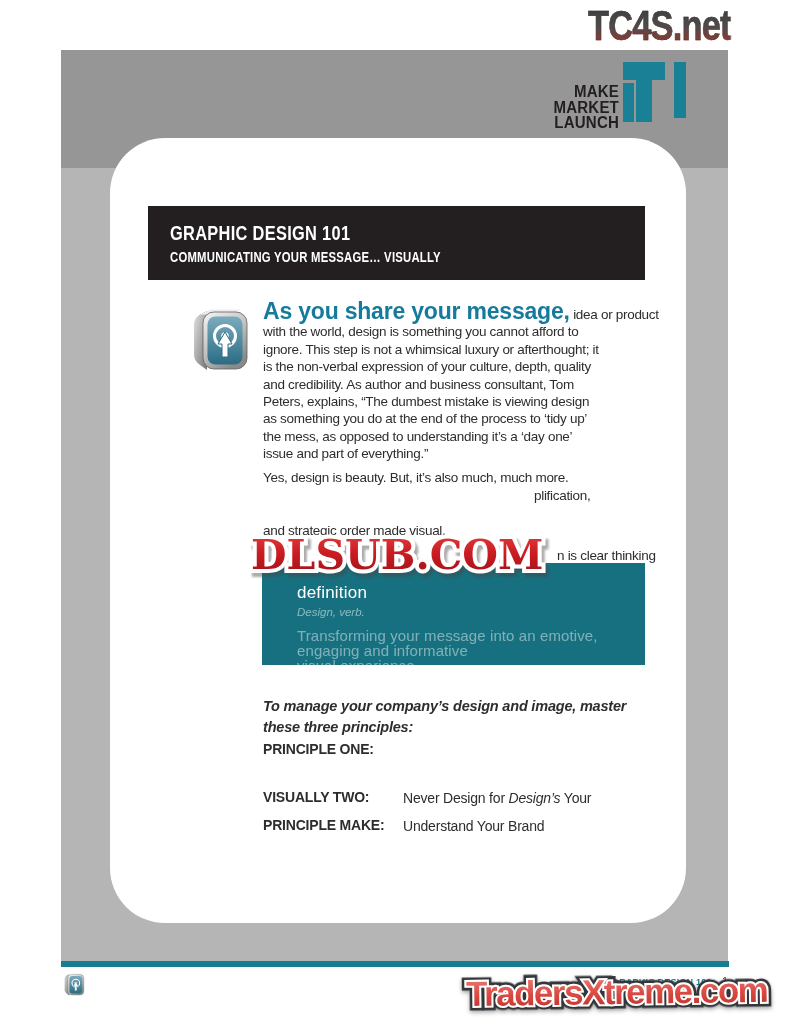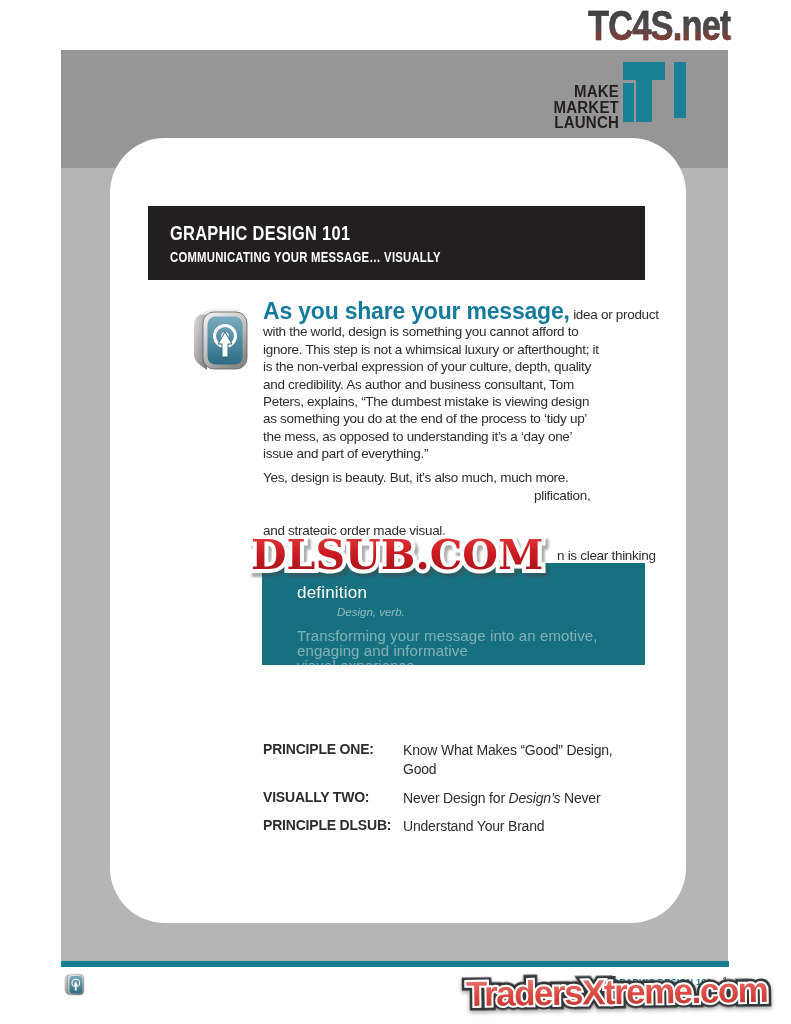--- a/index.html
+++ b/index.html
@@ -32,21 +32,21 @@
   .intro {
     position:absolute; left:263px; top:303px; width:450px;
     font-size:13.5px; line-height:17.4px; letter-spacing:-0.3px; color:#2d2d2f; white-space:pre-line;
   }
   .intro-lead { color:#157a9b; font-size:23px; font-weight:bold; line-height:17.4px; letter-spacing:-0.2px; }
   .para2 { position:absolute; left:263px; top:470px; width:450px; height:72px; font-size:13.5px; letter-spacing:-0.3px; color:#2d2d2f; }
   .p2-line { position:absolute; white-space:nowrap;text-align:right; }
   
   .defbox { position:absolute; left:262px; top:563px; width:383px; height:102px; background:#17707f; padding:20px 20px 16px 35px; }
   .def-heading { color:#ffffff; font-size:17px; letter-spacing:0.2px; }
-  .def-term    { color:rgba(255,255,255,0.5); font-size:11.5px; font-style:italic; margin-top:3px;margin-left:40px; }
+  .def-term    { color:rgba(255,255,255,0.5); font-size:11.5px; font-style:italic; margin-top:3px; }
   .def-body    { color:rgba(255,255,255,0.45); font-size:15px; line-height:15px; margin-top:10px; white-space:pre-line; letter-spacing:0.1px; }
   
   .prin-intro {
     position:absolute; left:263px; top:696px; width:420px;
     font-size:14.5px; font-weight:bold; font-style:italic; line-height:21px; letter-spacing:-0.2px;
     color:#2d2d2f; white-space:pre-line;
   }
   .principles { position:absolute; left:263px; top:741px; width:410px; font-size:14px; color:#2d2d2f; }
   .prin-row   { position:absolute; left:0; display:flex;justify-content:space-between; }
   .prin-row.r1 { top:0; } .prin-row.r2 { top:48px; } .prin-row.r3 { top:76px; }
@@ -162,32 +162,32 @@
     <div class="p2-line" style="left:0; top:52.5px;">and strategic order made visual.</div>
   </div>
 
   <div class="defbox">
     <div class="def-heading">definition</div>
     <div class="def-term">Design, verb.</div>
     <div class="def-body">Transforming your message into an emotive, engaging and informative
 visual experience.</div>
   </div>
 
+  <div class="prin-intro">To manage your company’s design and image, master
+these three principles:</div>
   <div class="principles">
     <div class="prin-row r1">
       <span class="prin-label">PRINCIPLE ONE:</span>
-      <span class="prin-desc">Know What Makes “Good” Design,
-Good</span>
     </div>
     <div class="prin-row r2">
       <span class="prin-label">VISUALLY TWO:</span>
-      <span class="prin-desc"><span>Never Design for </span><em>Design’s</em><span> Never</span></span>
+      <span class="prin-desc"><span>Never Design for </span><em>Design’s</em><span> Your</span></span>
     </div>
     <div class="prin-row r3">
-      <span class="prin-label">PRINCIPLE DLSUB:</span>
+      <span class="prin-label">PRINCIPLE MAKE:</span>
       <span class="prin-desc">Understand Your Brand</span>
     </div>
   </div>
 
   <svg class="cube-small" width="24" height="25" viewBox="0 0 66 68">
     <path d="M7,19 C7,14 9,11 13,8.5 L20,5 L20,64 L13,59 C9,56 7,53 7,48 Z" fill="url(#gLeft)"></path>
     <rect x="16" y="6" width="44" height="57" rx="11" fill="url(#gFrame)" stroke="#5f5f5f" stroke-width="0.8"></rect>
     <rect x="20.5" y="10.5" width="35" height="48" rx="8" fill="url(#gFace)"></rect>
     <circle cx="38" cy="30" r="10.5" fill="none" stroke="#ffffff" stroke-width="3"></circle>
     <circle cx="38" cy="30" r="3.8" fill="#ffffff"></circle>

